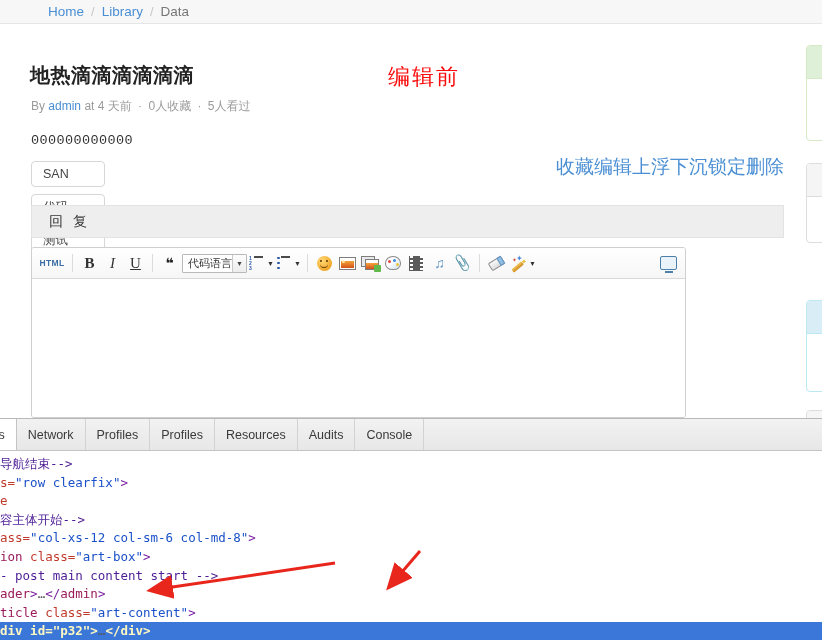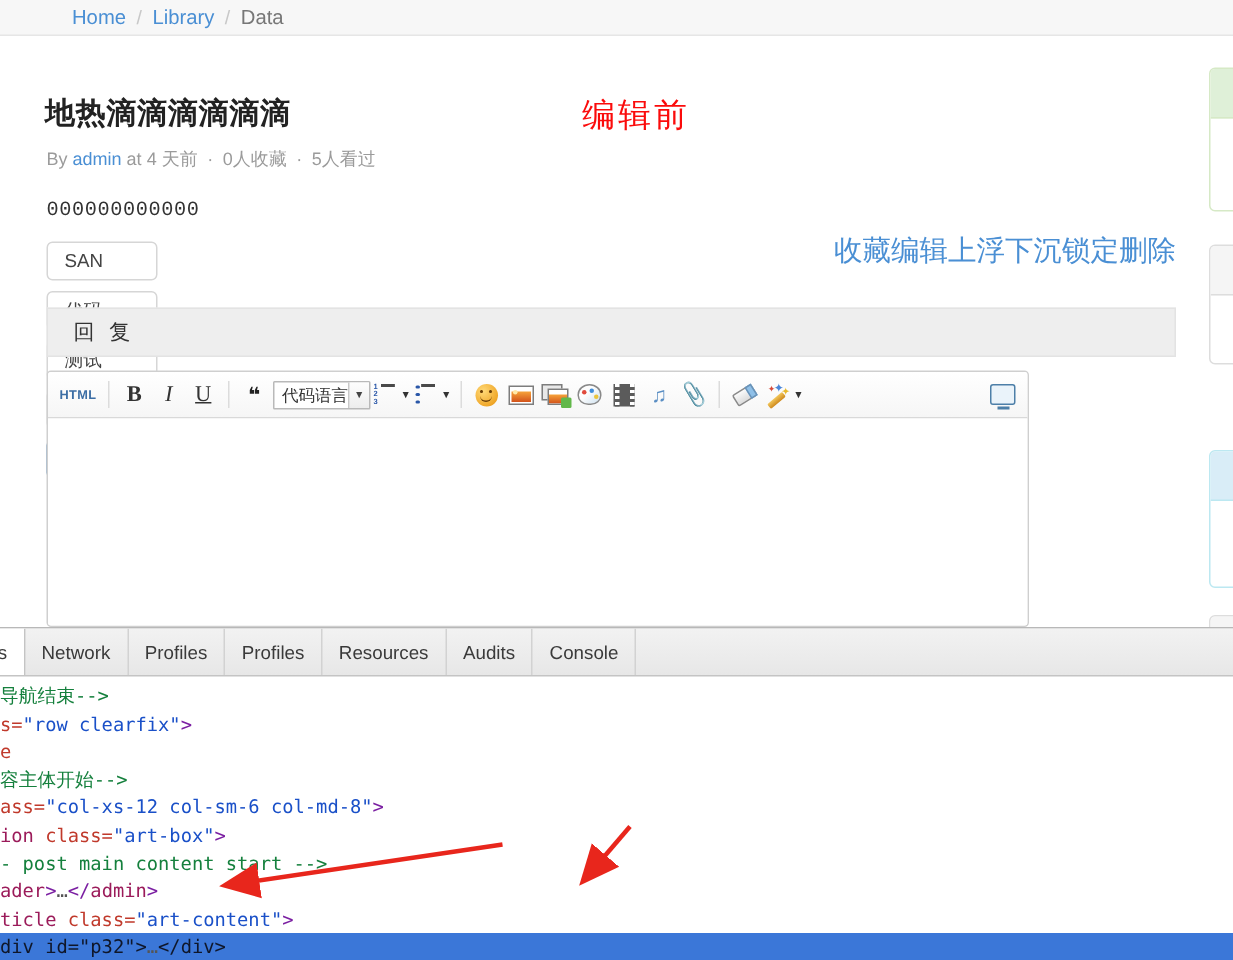--- a/index.html
+++ b/index.html
@@ -239,26 +239,26 @@
     padding-left:0; margin-left:-12px; background:#fff;
     border-right:1px solid #c4c4c4;
   }
   .dt-code {
     font-family:"DejaVu Sans Mono","Liberation Mono",monospace;
     font-size:12.5px; line-height:18.6px; padding-top:4px;
     white-space:nowrap;
   }
   .cl { display:block; height:18.6px; padding-left:0; }
   .cl.sel { background:#3b77d8; color:#fff; }
-  .cl.sel .t, .cl.sel .a, .cl.sel .v, .cl.sel .p { color:#0f172a; font-weight:normal; }
+  .cl.sel .t, .cl.sel .a, .cl.sel .v, .cl.sel .p { color:#fef9c3; font-weight:bold; }
   .p { color:#7b1fa2; }          
   .t { color:#9b1b5a; }          
   .a { color:#c0392b; }          
   .v { color:#1a50c8; }          
-  .c { color:#15803d; }          
+  .c { color:#4c1d95; }          
   .e { color:#555; }
 
   .arrow { position:absolute; pointer-events:none; }
 </style>
 </head>
 <body>
 
 <div id="root">
 
   <div id="page">

